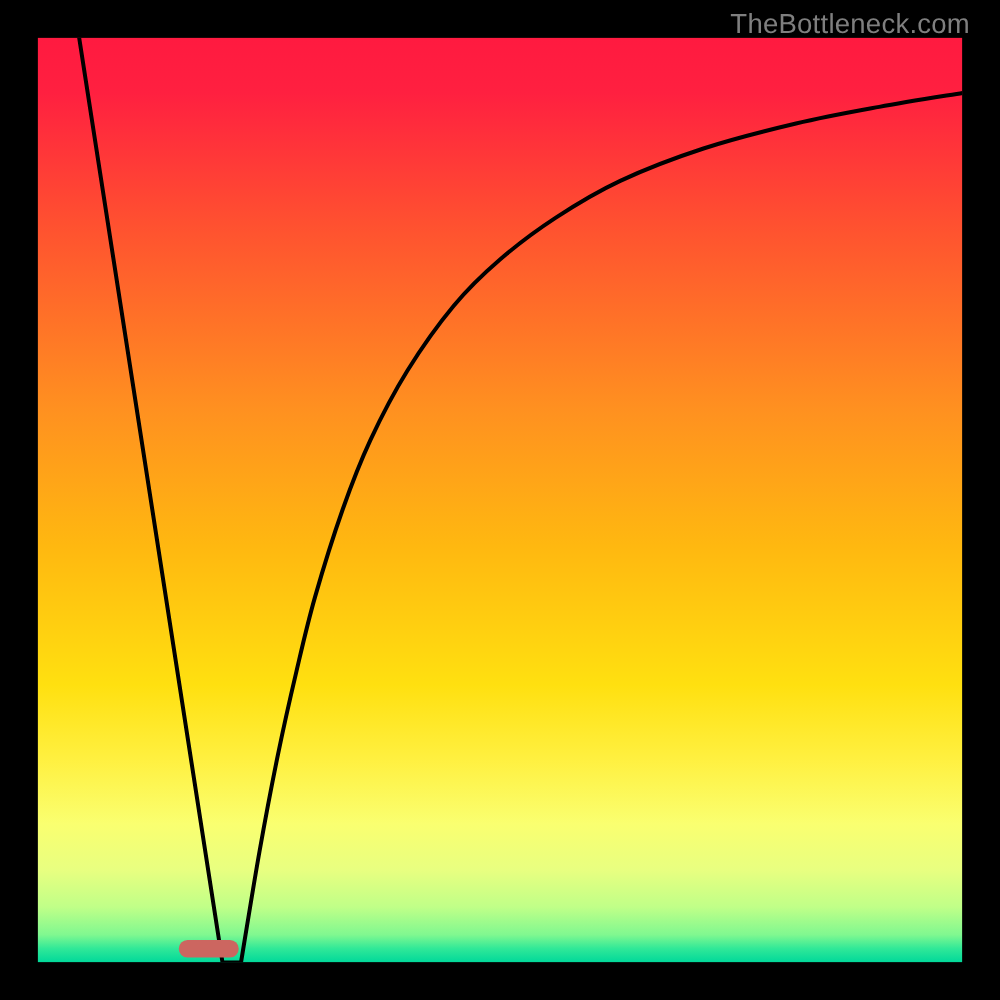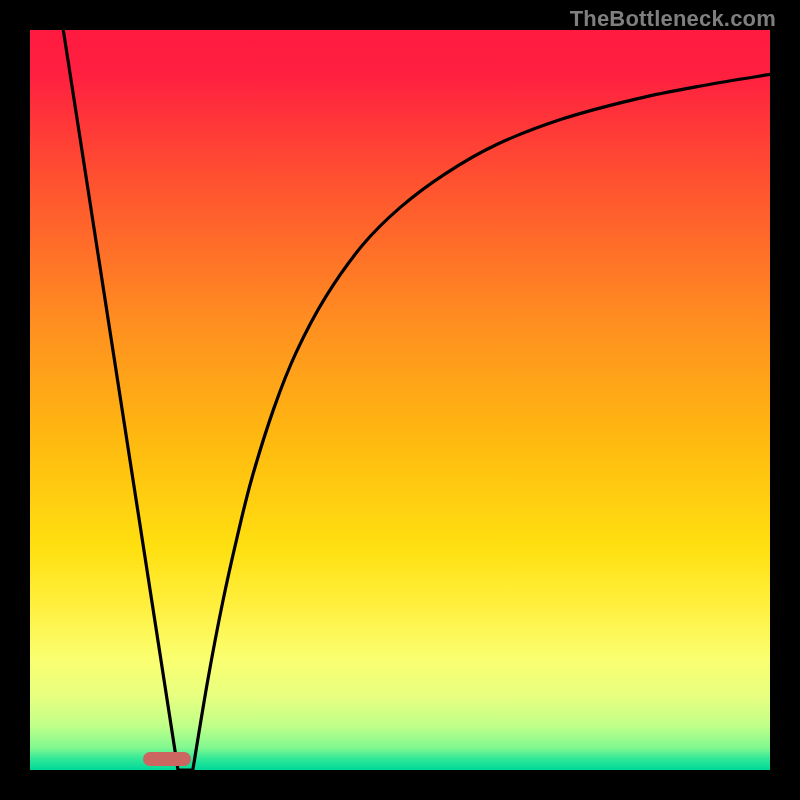--- a/index.html
+++ b/index.html
@@ -33,21 +33,21 @@
     position: absolute;
     background: #cc6660;
     border-radius: 8px;
   }
   .watermark {
     position: absolute;
     top: 6px;
     right: 24px;
     color: #7f7f7f;
     font-size: 22px;
-    font-weight: 700;
+    font-weight: 400;
     letter-spacing: 0.2px;
   }
   svg.curve {
     position: absolute;
     inset: 0;
   }
 </style>
 </head>
 <body>
 

